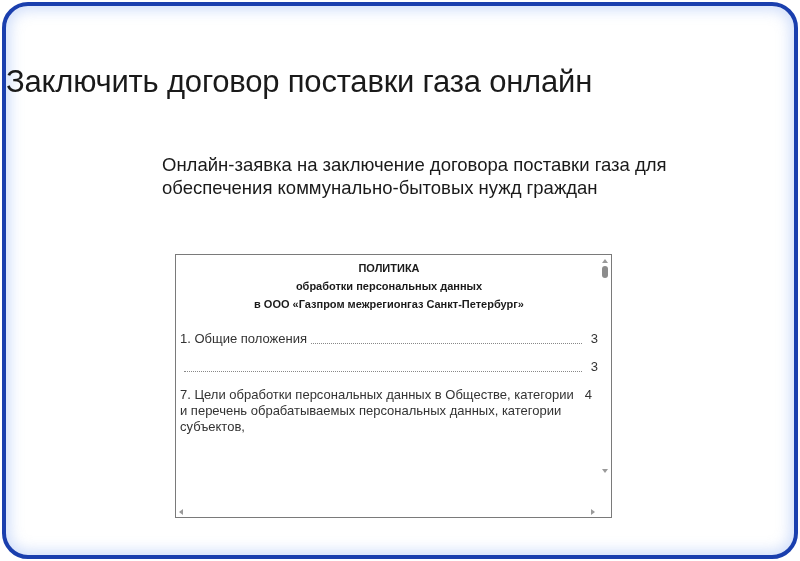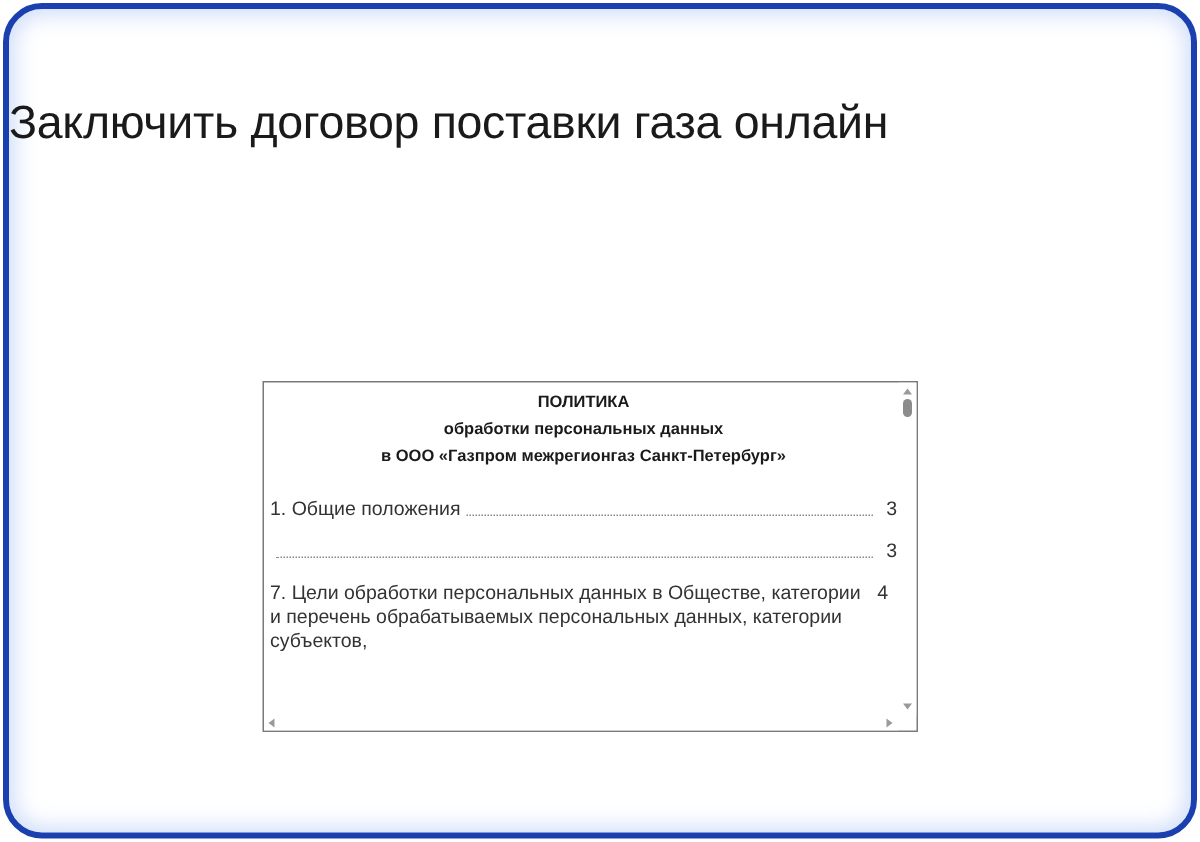--- a/index.html
+++ b/index.html
@@ -27,21 +27,21 @@
   .subtitle {
     position: absolute; left: 156px; top: 147px; width: 540px;
     font-size: 18.5px; line-height: 23px;
     color: #1a1a1a;
   }
   .section-label {
     position: absolute; left: 176px; top: 223px;
     font-size: 13px; font-weight: bold; color: #1a1a1a;
   }
   .doc-box {
-    position: absolute; left: 175px; top: 254px; width: 437px; height: 234px;
+    position: absolute; left: 175px; top: 254px; width: 437px; height: 264px;
     box-sizing: border-box;
     border: 1px solid #7a7a7a;
     background: #ffffff;
     overflow: hidden;
   }
   .doc-content {
     position: absolute; left: 4px; top: 0; width: 418px; height: 222px;
     overflow: hidden;
     font-size: 11px;
   }
@@ -94,20 +94,21 @@
   }
   .hscroll .arrow-left { left: 3px; border-right: 4px solid #9a9a9a; }
   .hscroll .arrow-right { right: 4px; border-left: 4px solid #9a9a9a; }
 </style>
 </head>
 <body>
 
 <div class="frame">
   <h1 class="page-title">Заключить договор поставки газа онлайн</h1>
 
+  <div class="subtitle">Онлайн-заявка на заключение договора поставки газа для обеспечения коммунально-бытовых нужд граждан</div>
 
 </div>
 
 <div class="doc-box">
   <div class="doc-content">
     <div class="doc-heading first">ПОЛИТИКА</div>
     <div class="doc-heading">обработки персональных данных</div>
     <div class="doc-heading">в ООО «Газпром межрегионгаз Санкт-Петербург»</div>
 
     <div class="toc-item toc-1">

